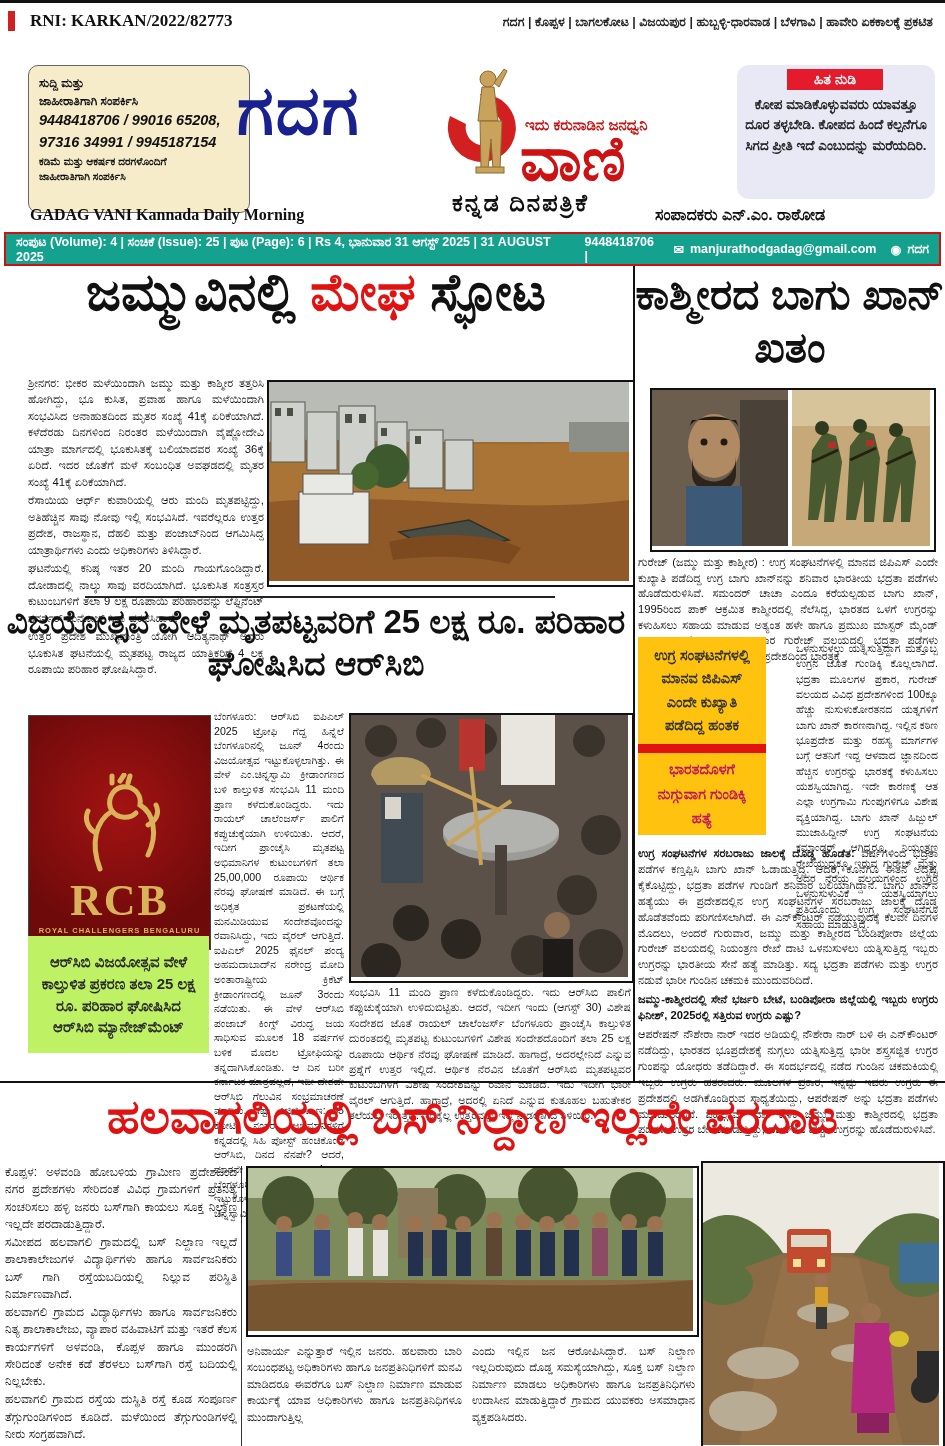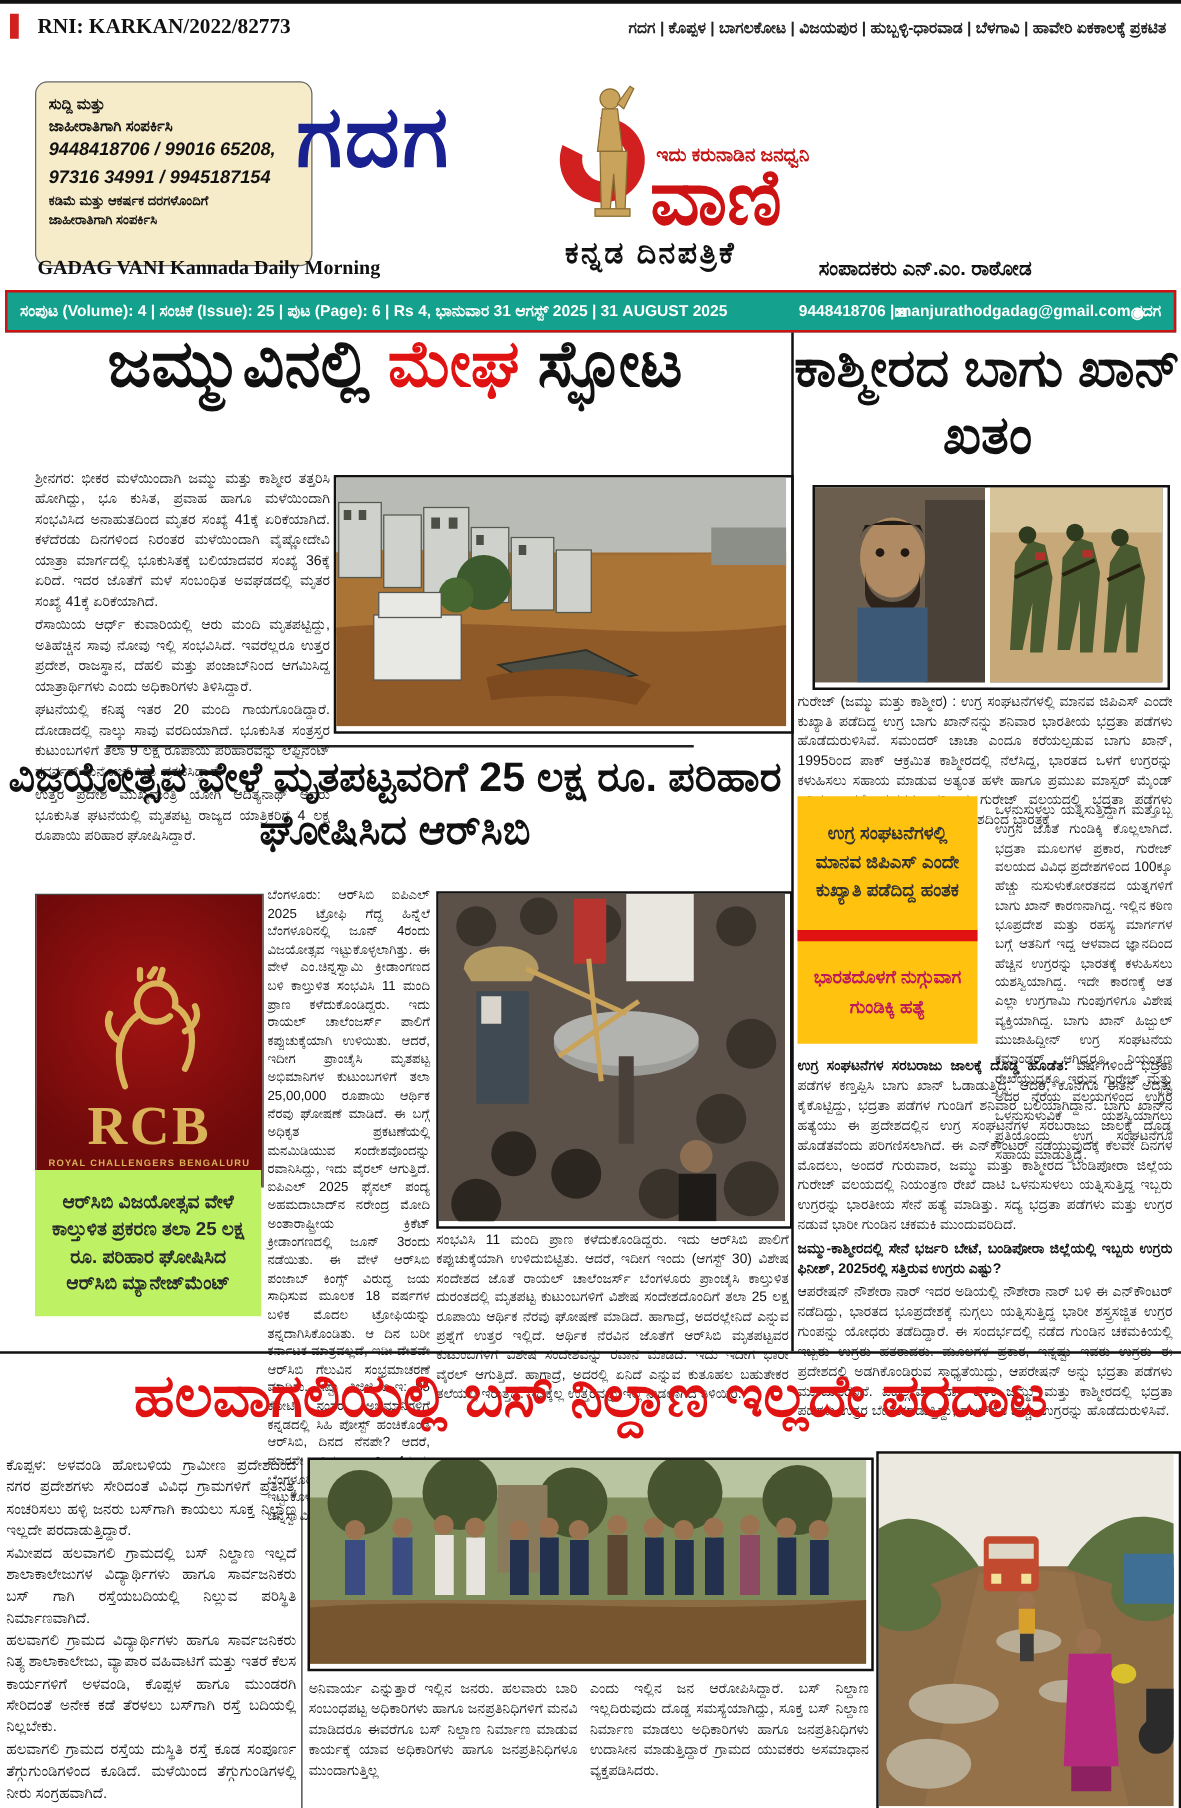--- a/index.html
+++ b/index.html
@@ -21,40 +21,40 @@
   .mast-vani{left:520px;top:120px;font-size:62px;font-weight:900;color:#cc1212;}
   .mast-sub{left:452px;top:186px;font-size:24px;font-weight:700;color:#111;letter-spacing:2px;}
   .editor-line{left:655px;top:203px;font-size:16px;font-weight:bold;}
   .hita-box{left:737px;top:62px;width:198px;height:134px;background:#e9e9f6;border-radius:12px;}
   .hita-head{position:absolute;left:50px;top:4px;width:96px;background:#e41b2c;color:#fff;
              font-weight:bold;font-size:14px;text-align:center;padding:2px 0;}
   .hita-text{position:absolute;left:6px;top:30px;right:6px;font-size:13.5px;font-weight:bold;
              text-align:center;line-height:1.5;color:#222;}
   
   .infobar{left:4px;top:229px;right:4px;height:30px;background:#14a18d;border:2px solid #cc1212;
-           display:flex;align-items:center;color:#fff;font-weight:bold;font-size:12.5px;padding:0 10px;}
+           display:flex;align-items:center;color:#fff;font-weight:bold;font-size:12.5px;padding:0 10px;gap:14px;}
   
   .vline-main{left:633px;top:263px;width:2px;height:815px;background:#111;}
   .hline-bottom{left:0;top:1078px;width:945px;height:2px;background:#111;}
   .hline-art2{left:85px;top:593px;width:470px;height:1.5px;background:#222;}
   .vline-bus{left:241px;top:1163px;width:1px;height:283px;background:#333;}
   
   .a1-head{left:0;top:263px;width:632px;text-align:center;font-size:52px;font-weight:900;line-height:1.0;}
   .a1-head .red{color:#e01212;}
   .a1-sub{left:0;top:328px;width:632px;text-align:center;font-size:23px;font-weight:900;}
   .a1-sub .pipe{color:#e01212;padding:0 6px;}
   .a1-body{left:28px;top:372px;width:236px;font-size:11.3px;line-height:1.46;text-align:justify;}
   .a1-body p{margin:0 0 2px 0;}
   .photo-frame{border:2px solid #111;}
   .flood-photo{left:267px;top:377px;width:364px;height:203px;}
   
   .a2-head{left:635px;top:266px;width:310px;text-align:center;font-size:42px;font-weight:900;line-height:1.25;}
   .a2-photo{left:650px;top:385px;width:282px;height:160px;}
   .a2-lead{left:638px;top:552px;width:300px;font-size:11.2px;line-height:1.4;text-align:justify;}
-  .hl-box{left:638px;top:634px;width:144px;height:198px;background:#ffc20e;display:flex;flex-direction:column;}
+  .hl-box{left:638px;top:634px;width:128px;height:198px;background:#ffc20e;display:flex;flex-direction:column;}
   .hl-top{flex:1.35;display:flex;align-items:center;justify-content:center;text-align:center;
           font-weight:bold;font-size:14.5px;line-height:1.6;color:#333;padding:4px 8px;}
   .hl-div{height:9px;background:#e01212;}
   .hl-bottom{flex:1;display:flex;align-items:center;justify-content:center;text-align:center;
           font-weight:bold;font-size:14.5px;line-height:1.7;color:#be185d;padding:4px 8px;}
   .a2-side{left:796px;top:638px;width:142px;font-size:10.8px;line-height:1.42;text-align:justify;}
   .a2-rest{left:638px;top:843px;width:300px;font-size:11.2px;line-height:1.42;text-align:justify;}
   .a2-rest b{font-weight:900;}
   .a2-rest p{margin:0 0 3px 0;}
   
@@ -109,20 +109,24 @@
         <path d="M50,60 l22,0 -2,48 -7,0 -2,-30 -3,30 -7,0 z"></path>
         <rect x="46" y="106" width="28" height="6"></rect>
       </g>
     </svg>
   </div>
   <div class="abs mast-tagline kn">ಇದು ಕರುನಾಡಿನ ಜನಧ್ವನಿ</div>
   <div class="abs mast-vani kn">ವಾಣಿ</div>
   <div class="abs mast-sub kn">ಕನ್ನಡ ದಿನಪತ್ರಿಕೆ</div>
   <div class="abs editor-line kn">ಸಂಪಾದಕರು ಎನ್.ಎಂ. ರಾಠೋಡ</div>
 
+  <div class="abs hita-box">
+    <div class="hita-head kn">ಹಿತ ನುಡಿ</div>
+    <div class="hita-text kn">ಕೋಪ ಮಾಡಿಕೊಳ್ಳುವವರು ಯಾವತ್ತೂ ದೂರ ತಳ್ಳಬೇಡಿ. ಕೋಪದ ಹಿಂದೆ ಕಲ್ಪನೆಗೂ ಸಿಗದ ಪ್ರೀತಿ ಇದೆ ಎಂಬುದನ್ನು ಮರೆಯದಿರಿ.</div>
+  </div>
 
   <div class="abs infobar">
     <span>ಸಂಪುಟ (Volume): 4 | ಸಂಚಿಕೆ (Issue): 25 | ಪುಟ (Page): 6 | Rs 4, ಭಾನುವಾರ 31 ಆಗಸ್ಟ್ 2025 | 31 AUGUST 2025</span>
     <span style="margin-left:auto;">9448418706 |</span>
     <span>✉</span>
     <span style="margin-left:-8px;">manjurathodgadag@gmail.com</span>
     <span>◉</span>
     <span style="margin-left:-8px;">ಗದಗ</span>
   </div>
 

